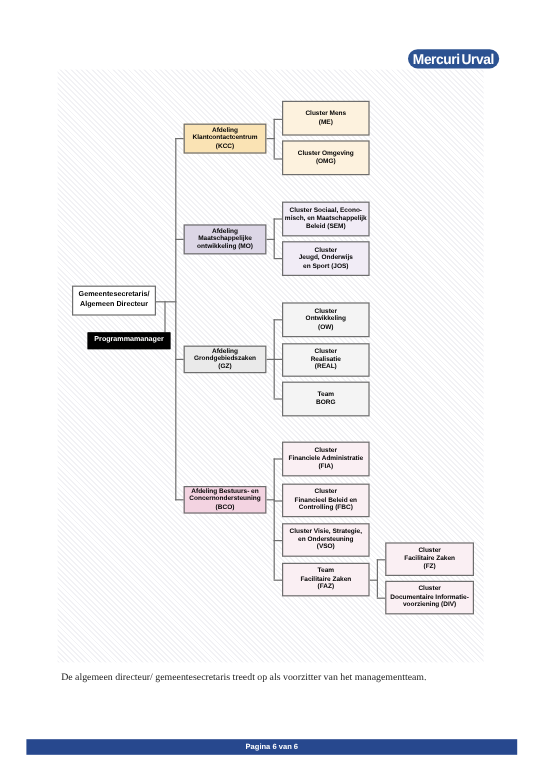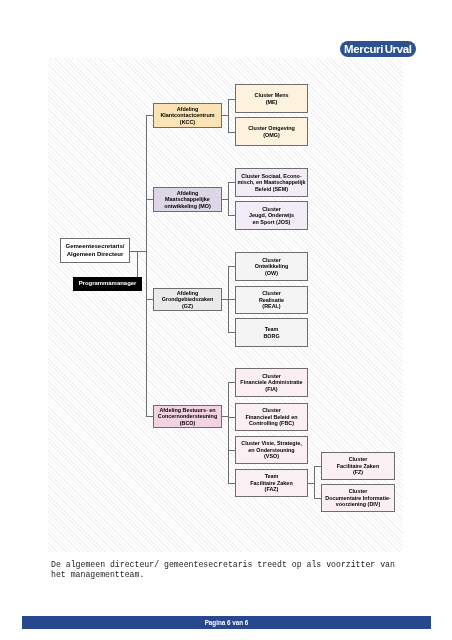--- a/index.html
+++ b/index.html
@@ -42,21 +42,21 @@
   #n-bco {left:153px; top:405px; width:69px;  height:23px; background:#f3d3e1;}
   #n-fia {left:235px; top:368px; width:73px;  height:29px; background:#faeff3;}
   #n-fbc {left:235px; top:403px; width:73px;  height:28px; background:#faeff3;}
   #n-vso {left:235px; top:436px; width:73px;  height:28px; background:#faeff3;}
   #n-faz {left:235px; top:469px; width:73px;  height:28px; background:#faeff3;}
   #n-fz  {left:321px; top:452px; width:74px;  height:28px; background:#faeff3;}
   #n-div {left:321px; top:484px; width:74px;  height:28px; background:#faeff3;}
 
   
   #caption{position:absolute;left:51px;top:560px;width:360px;font-size:8.2px;color:#222;
-           font-family:Liberation Mono, monospace;line-height:1.2;}
+           font-family:Liberation Serif, serif;line-height:1.2;}
   #footband{position:absolute;left:22px;top:616px;width:409px;height:13px;background:#27488e;
             display:flex;align-items:center;justify-content:center;}
   #footband .txt{color:#ffffff;font-size:6.3px;font-weight:bold;font-family:"Liberation Sans",sans-serif;}
 </style>
 </head>
 <body>
 
 <div id="page">
   <div id="logo">
     <span class="txt">Mercuri Urval</span>

